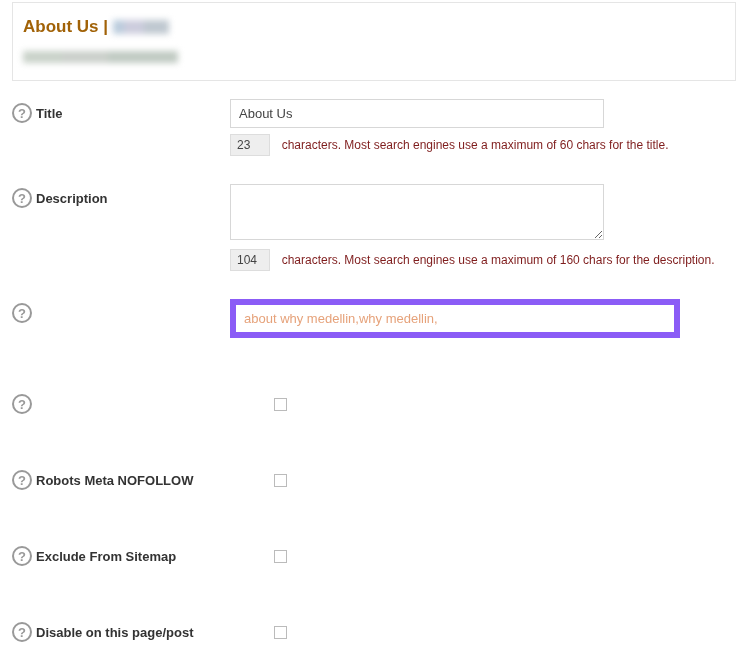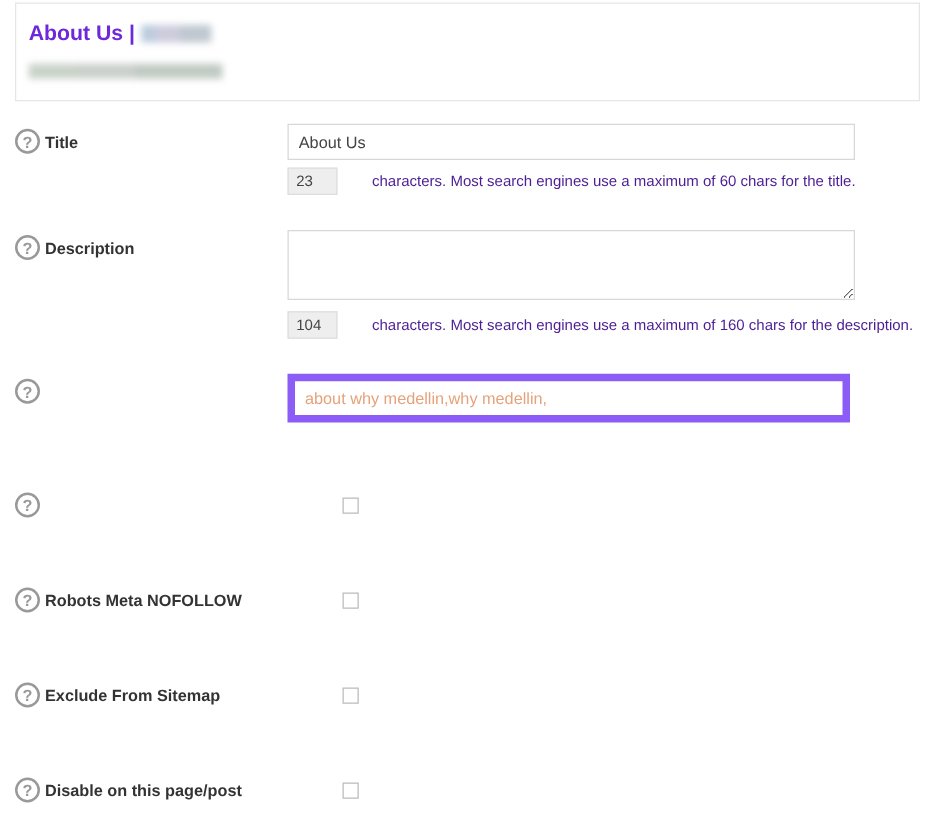--- a/index.html
+++ b/index.html
@@ -13,21 +13,21 @@
     width: 748px;
   }
 
   
   .preview-card {
     border: 1px solid #e5e5e5;
     margin: 2px 12px 18px 12px;
     padding: 14px 10px 12px 10px;
   }
   .preview-title {
-    color: #6d28d9;
+    color: #a16207;
     font-size: 17px;
     font-weight: 700;
     margin-bottom: 14px;
   }
   .preview-title .blur {
     display: inline-block;
     width: 56px;
     height: 14px;
     vertical-align: -2px;
     filter: blur(3px);
@@ -87,21 +87,21 @@
     align-items: center;
     justify-content: center;
     color: #999;
     font-size: 13px;
     font-weight: 700;
     cursor: pointer;
     flex-shrink: 0;
   }
 
   input[type=text].wide, textarea.wide {
-    width: 454px;
+    width: 374px;
     border: 1px solid #d7d7d7;
     padding: 6px 8px;
     font-size: 13px;
     font-family: inherit;
     color: #444;
     background: #fff;
   }
   textarea.wide {
     height: 56px;
     resize: both;
@@ -118,25 +118,25 @@
 
   .counter-box {
     display: inline-block;
     width: 40px;
     background: #eee;
     border: 1px solid #ddd;
     text-align: left;
     padding: 3px 6px;
     font-size: 12px;
     color: #444;
-    margin-right: 24px;
+    margin-right: 8px;
   }
   .counter-msg {
     font-size: 12px;
-    color: #4c1d95;
+    color: #7f1d1d;
   }
 
   
   .check-row {
     display: flex;
     align-items: center;
     margin-top: 56px;
   }
   .check-row:first-of-type { margin-top: 40px; }
   .check-label-col {

